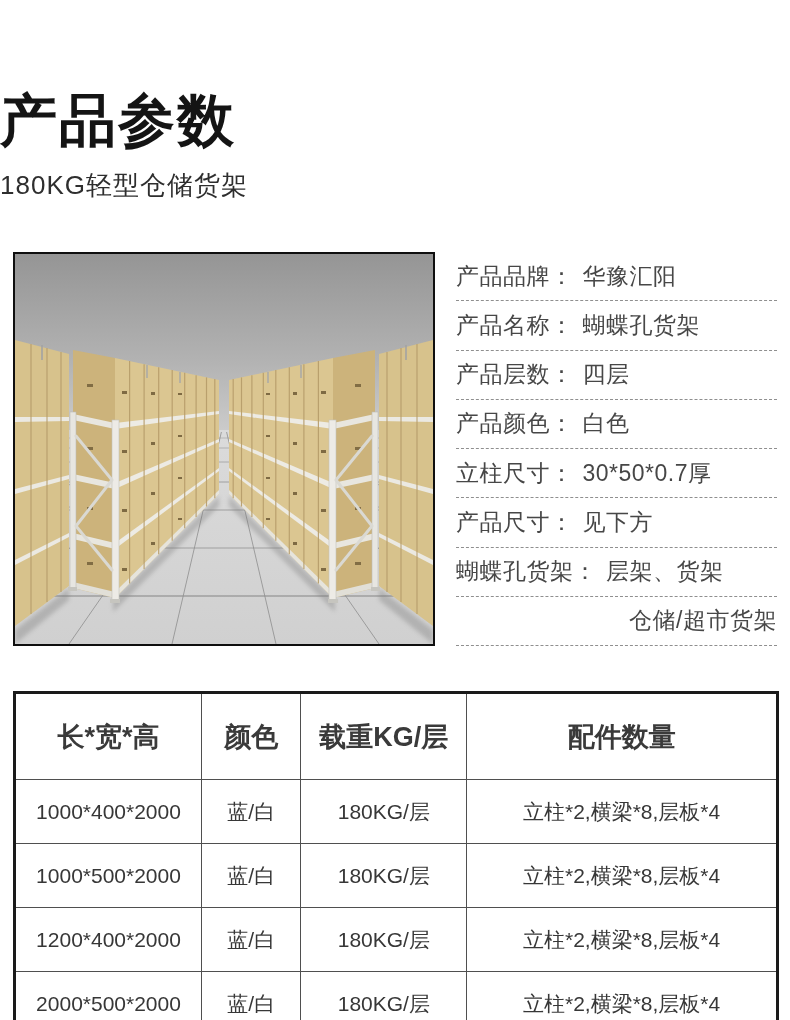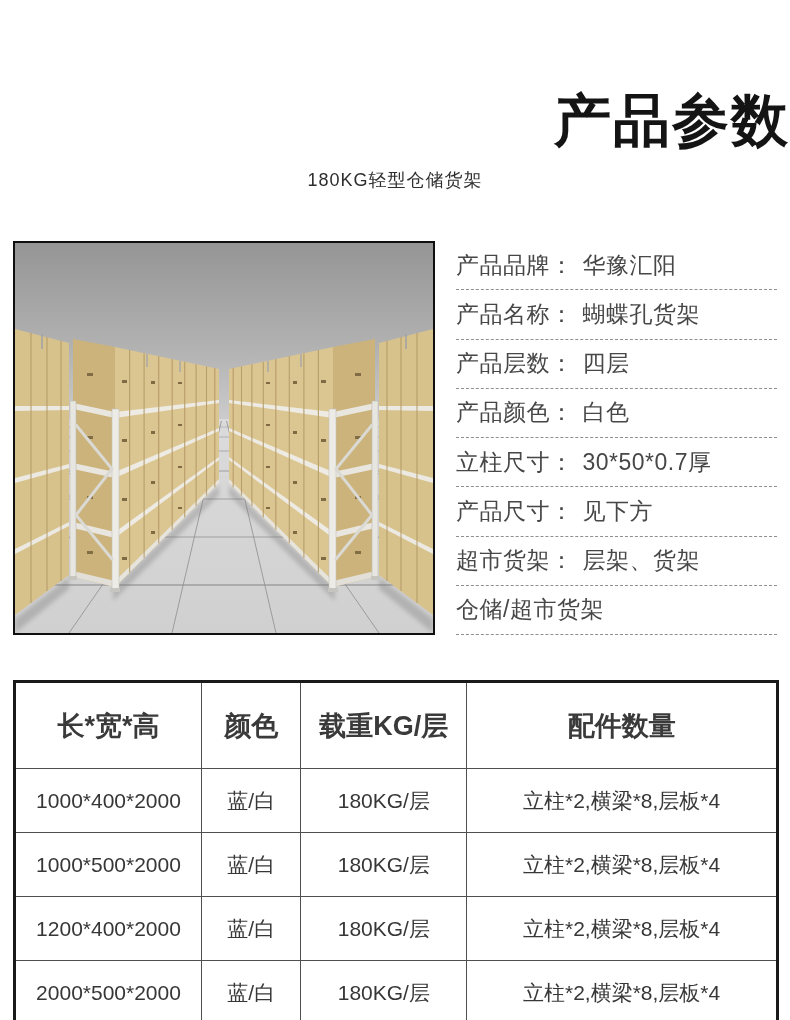--- a/index.html
+++ b/index.html
@@ -3,27 +3,27 @@
 <meta charset="utf-8">
 <style>
   html,body { margin:0; padding:0; }
   body {
     width:790px; height:1020px; background:#ffffff; overflow:hidden;
     font-family:"Liberation Sans","DejaVu Sans",sans-serif;
   }
   .page { width:790px; height:1020px; position:relative; }
 
   .title {
-    margin:92px 0 0; text-align:right;
+    margin:92px 0 0; text-align:left;
     font-size:57px; font-weight:900; line-height:1;
     color:#141414; letter-spacing:2px;
   }
   .subtitle {
-    margin-top:19px; text-align:center;
-    font-size:18px; color:#2e2e2e; letter-spacing:1px;
+    margin-top:19px; text-align:left;
+    font-size:26px; color:#2e2e2e; letter-spacing:1px;
   }
 
   .main { display:flex; margin:49px 13px 12px 13px; }
 
   .photo {
     width:418px; height:390px; border:2px solid #0f0f0f;
     flex:none; background:#b5b5b5;
   }
   .photo svg { display:block; }
 
@@ -31,21 +31,21 @@
     flex:1; margin-left:21px; height:394px;
     display:flex; flex-direction:column;
   }
   .spec-row {
     flex:1; display:flex; align-items:center;
     border-bottom:1px dashed #8f8f8f;
     font-size:23px; color:#474747; letter-spacing:0.5px;
   }
   .spec-label { white-space:nowrap; }
   .spec-value { margin-left:9px; white-space:nowrap; }
-  .spec-row-end { }
+  .spec-row-end { justify-content:flex-end; }
   .spec-row-end .spec-value { margin-left:0; }
 
   .spec-table {
     width:766px; margin:45px 0 0 13px;
     border-collapse:collapse; border:3px solid #1a1a1a;
     table-layout:fixed;
   }
   .spec-table th, .spec-table td {
     border:1px solid #4f4f4f; text-align:center; vertical-align:middle; padding:8px;
   }
@@ -203,21 +203,21 @@
       </div>
       <div class="spec-row">
         <span class="spec-label">立柱尺寸：</span>
         <span class="spec-value">30*50*0.7厚</span>
       </div>
       <div class="spec-row">
         <span class="spec-label">产品尺寸：</span>
         <span class="spec-value">见下方</span>
       </div>
       <div class="spec-row">
-        <span class="spec-label">超市货架：</span>
+        <span class="spec-label">蝴蝶孔货架：</span>
         <span class="spec-value">层架、货架</span>
       </div>
       <div class="spec-row spec-row-end">
         <span class="spec-value">仓储/超市货架</span>
       </div>
     </div>
   </div>
 
   <table class="spec-table">
     <thead>

